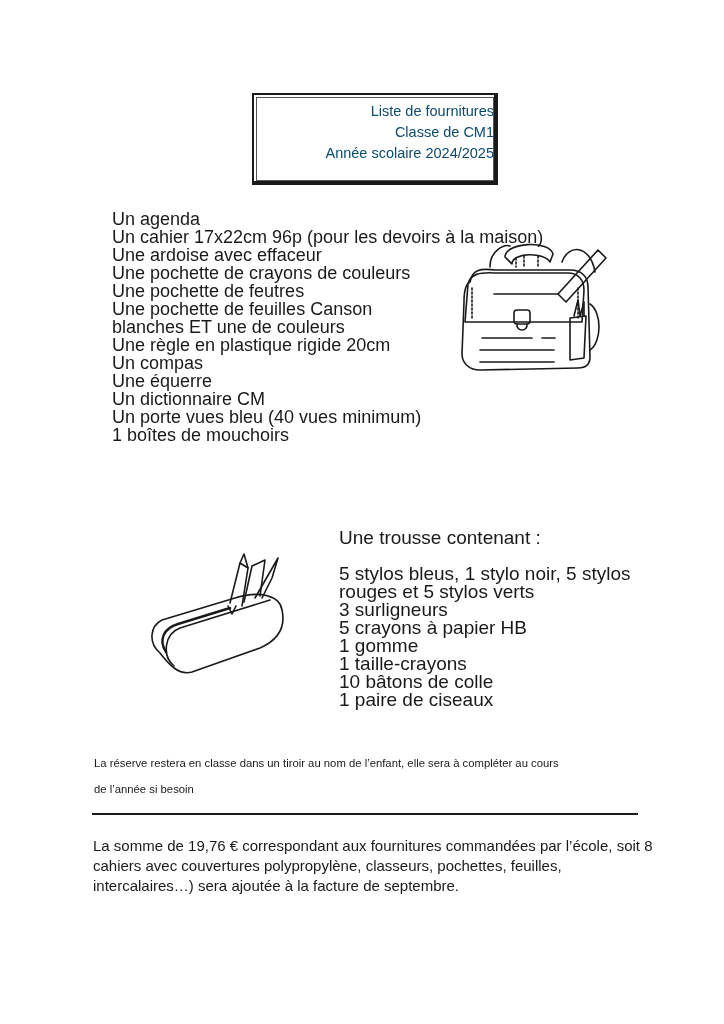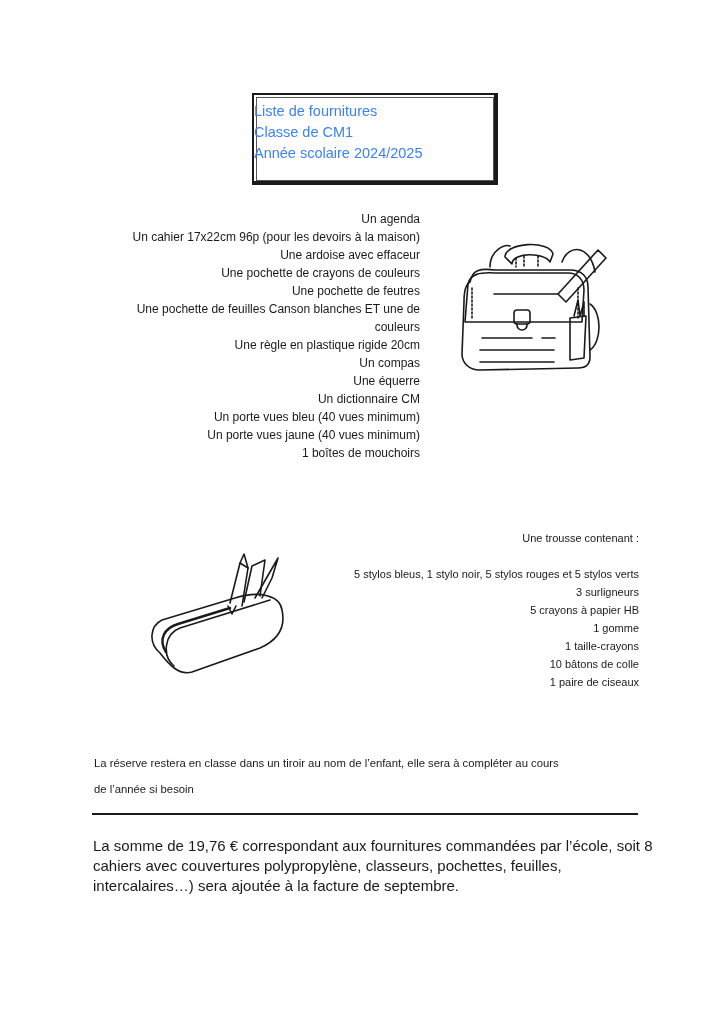--- a/index.html
+++ b/index.html
@@ -1,28 +1,28 @@
 <!DOCTYPE html>
 <html><head>
 <meta charset="utf-8">
 <style>
   html, body { margin: 0; padding: 0; background: #ffffff; }
   body { width: 724px; height: 1024px; position: relative; overflow: hidden;
          font-family: "Liberation Sans", sans-serif; color: #1a1a1a; }
   .title-box { position: absolute; left: 252px; top: 93px; width: 240px; height: 86px;
                border: 2px solid #1a1a1a; border-right-width: 4px; border-bottom-width: 4px;
                outline: 1px solid #555; outline-offset: -5px; }
-  .title-line { text-align: left; font-size: 14.5px; line-height: 21px; color: #3b82f6; }
+  .title-line { text-align: right; font-size: 14.5px; line-height: 21px; color: #0c4a6e; }
   .title-inner { position: absolute; top: 6px; left: 0; right: 0; }
-  .list { position: absolute; left: 100px; top: 210px; font-size: 12px; line-height: 18px; text-align: right; }
+  .list { position: absolute; left: 112px; top: 210px; font-size: 18px; line-height: 18px; }
   .list .item { white-space: pre; }
   .list .wrap { width: 320px; white-space: normal; }
   .bag { position: absolute; left: 450px; top: 232px; width: 160px; height: 145px; }
   .case { position: absolute; left: 140px; top: 548px; width: 160px; height: 140px; }
-  .trousse { position: absolute; left: 339px; top: 529px; font-size: 11px; line-height: 18px; width: 300px; text-align: right; }
+  .trousse { position: absolute; left: 339px; top: 529px; font-size: 19px; line-height: 18px; width: 300px; }
   .trousse .head { margin-bottom: 18px; }
   .note { position: absolute; left: 94px; top: 750px; font-size: 11.3px; line-height: 26px; width: 470px; }
   .rule { position: absolute; left: 92px; top: 813px; width: 546px; height: 2px; background: #1a1a1a; }
   .sum { position: absolute; left: 93px; top: 836px; font-size: 15px; line-height: 20px; width: 560px; }
 </style>
 </head>
 <body>
 
 <div class="title-box">
   <div class="title-inner">
@@ -37,21 +37,20 @@
   <div class="item">Un cahier 17x22cm 96p (pour les devoirs à la maison)</div>
   <div class="item">Une ardoise avec effaceur</div>
   <div class="item">Une pochette de crayons de couleurs</div>
   <div class="item">Une pochette de feutres</div>
   <div class="item wrap">Une pochette de feuilles Canson blanches ET une de couleurs</div>
   <div class="item">Une règle en plastique rigide 20cm</div>
   <div class="item">Un compas</div>
   <div class="item">Une équerre</div>
   <div class="item">Un dictionnaire CM</div>
   <div class="item">Un porte vues bleu (40 vues minimum)</div>
-  <div class="item">Un porte vues jaune (40 vues minimum)</div>
   <div class="item">1 boîtes de mouchoirs</div>
 </div>
 
 <svg class="bag" viewBox="0 0 160 145" fill="none" stroke="#1a1a1a" stroke-width="1.6" stroke-linecap="round" stroke-linejoin="round">
 
   <path d="M55 25 C55 10 100 8 103 22 L100 30 C95 20 62 20 62 32 Z"></path>
   <path d="M66 26 L66 35 M74 24 L74 34 M88 24 L88 34" stroke-dasharray="2 2"></path>
 
   <path d="M40 35 C40 18 55 12 60 14"></path>
   <path d="M112 30 C118 12 140 12 145 40"></path>

